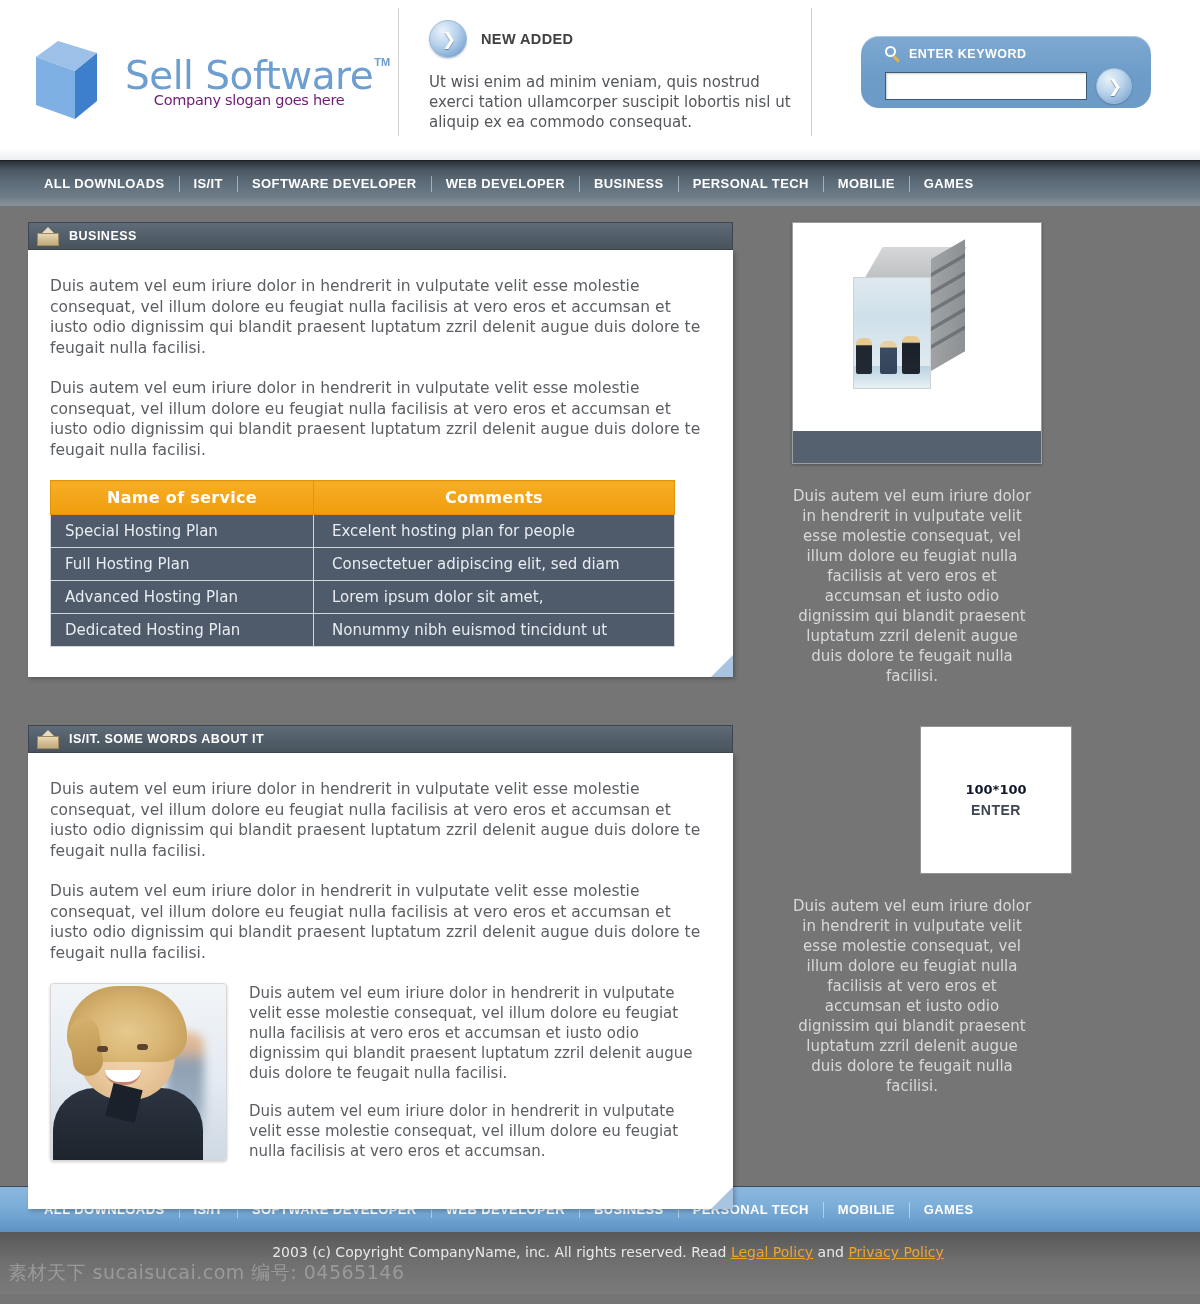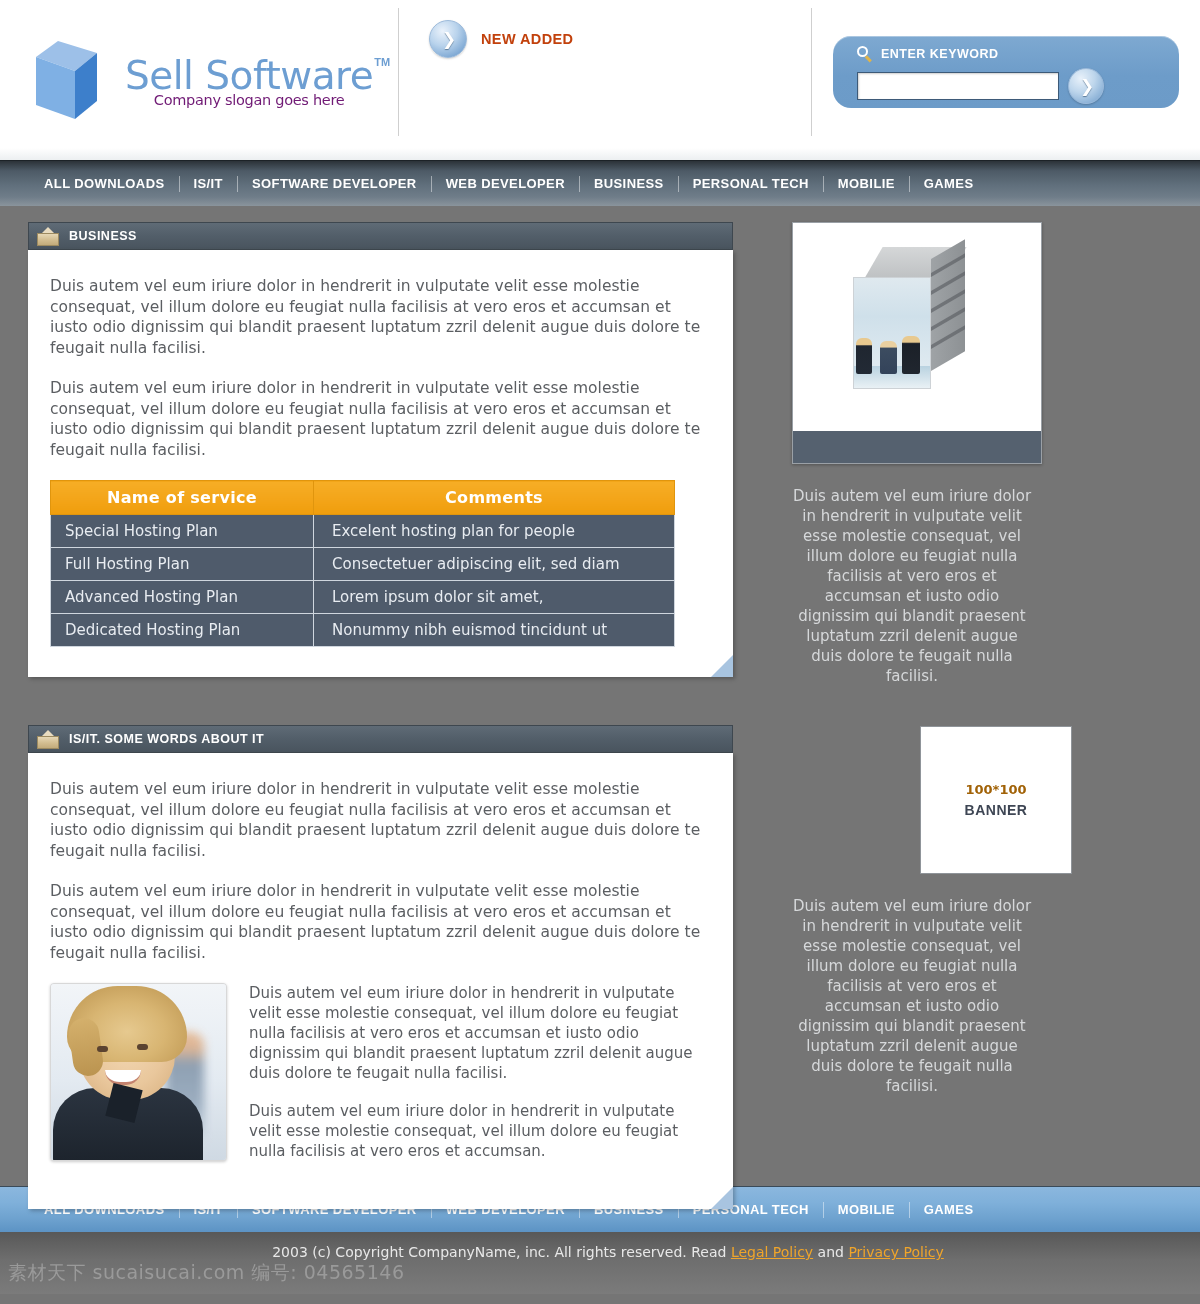--- a/index.html
+++ b/index.html
@@ -52,26 +52,26 @@
   }
   .na-top { display: flex; align-items: center; margin-bottom: 14px; }
   .arrow-circle {
     width: 38px; height: 38px; border-radius: 50%;
     background: radial-gradient(circle at 35% 28%, #eaf2fb 0%, #b9d3ec 42%, #7fa9d4 78%, #5e8cbb 100%);
     border: 1px solid #9cbada;
     display: flex; align-items: center; justify-content: center;
     margin-right: 14px; box-shadow: 0 1px 2px rgba(0,0,0,.18);
   }
   .arrow-glyph { color: #ffffff; font-size: 17px; line-height: 1; margin-left: 2px; text-shadow: 0 1px 1px rgba(60,90,120,.7); }
-  .na-title { color: #c2410c; font-size: 14.5px; font-weight: bold; letter-spacing: .4px; }
+  .na-title { color: #404040; font-size: 14.5px; font-weight: bold; letter-spacing: .4px; }
   .na-body { color: #53565a; font-size: 15px; line-height: 20px; font-family: "DejaVu Sans", sans-serif; }
 
   .search-block { flex: 1; display: flex; align-items: flex-start; justify-content: center; padding-top: 36px; }
   .search-pill {
-    width: 346px; height: 72px; border-radius: 18px;
+    width: 290px; height: 72px; border-radius: 18px;
     background: linear-gradient(to bottom, #7ea9d1 0%, #6d9cc9 55%, #6c9bc8 100%);
     padding: 10px 14px; position: relative;
     box-shadow: inset 0 1px 0 rgba(255,255,255,.35);
   }
   .search-label-row { display: flex; align-items: center; margin-bottom: 6px; padding-left: 10px; }
   .mag-icon { width: 16px; height: 16px; position: relative; margin-right: 8px; }
   .mag-icon .ring {
     position: absolute; left: 0; top: 0; width: 11px; height: 11px;
     border: 2px solid #ffffff; border-radius: 50%;
   }
@@ -266,21 +266,21 @@
   .side-text {
     color: #d6d8da; font-size: 15px; line-height: 20px;
     font-family: "DejaVu Sans", sans-serif; width: 240px;
     margin-top: 22px; text-align: center;
   }
   .banner-box {
     width: 152px; height: 148px; background: #ffffff; border: 1px solid #8f9499;
     margin: 40px auto 0 auto; display: flex; flex-direction: column;
     align-items: center; justify-content: center;
   }
-  .banner-line1 { font-size: 13px; color: #a16207; font-weight: bold; font-family: "DejaVu Sans", sans-serif; }
+  .banner-line1 { font-size: 13px; color: #0f172a; font-weight: bold; font-family: "DejaVu Sans", sans-serif; }
   .banner-line2 { font-size: 14px; color: #3e4654; font-weight: bold; margin-top: 5px; letter-spacing: .5px; }
 
   
   .footer-nav {
     height: 46px;
     background: linear-gradient(to bottom, #8bb7de 0%, #7fb0da 35%, #6ea2cf 70%, #5c93c4 100%);
     display: flex; align-items: center; padding-left: 30px;
     border-top: 1px solid #3a4a58;
   }
   .footer-bar {
@@ -322,20 +322,21 @@
 
   <div class="hdr-divider"></div>
 
   <div class="new-added">
     <div class="na-top">
       <div class="arrow-circle">
         <span class="arrow-glyph">❯</span>
       </div>
       <div class="na-title">NEW ADDED</div>
     </div>
+    <div class="na-body">Ut wisi enim ad minim veniam, quis nostrud exerci tation ullamcorper suscipit lobortis nisl ut aliquip ex ea commodo consequat.</div>
   </div>
 
   <div class="hdr-divider"></div>
 
   <div class="search-block">
     <div class="search-pill">
       <div class="search-label-row">
         <span class="mag-icon">
           <span class="ring"></span>
             <span class="handle"></span>
@@ -472,21 +473,21 @@
           </span>
         </div>
       </div>
       <div class="server-caption-bar"></div>
     </div>
 
     <div class="side-text">Duis autem vel eum iriure dolor in hendrerit in vulputate velit esse molestie consequat, vel illum dolore eu feugiat nulla facilisis at vero eros et accumsan et iusto odio dignissim qui blandit praesent luptatum zzril delenit augue duis dolore te feugait nulla facilisi.</div>
 
     <div class="banner-box">
       <div class="banner-line1">100*100</div>
-      <div class="banner-line2">BANNER</div>
+      <div class="banner-line2">ENTER</div>
     </div>
 
     <div class="side-text">Duis autem vel eum iriure dolor in hendrerit in vulputate velit esse molestie consequat, vel illum dolore eu feugiat nulla facilisis at vero eros et accumsan et iusto odio dignissim qui blandit praesent luptatum zzril delenit augue duis dolore te feugait nulla facilisi.</div>
   </div>
 </div>
 
 <div class="footer-nav">
   <span class="nav-item">ALL DOWNLOADS</span>
   <span class="nav-item">IS/IT</span>
   <span class="nav-item">SOFTWARE DEVELOPER</span>

